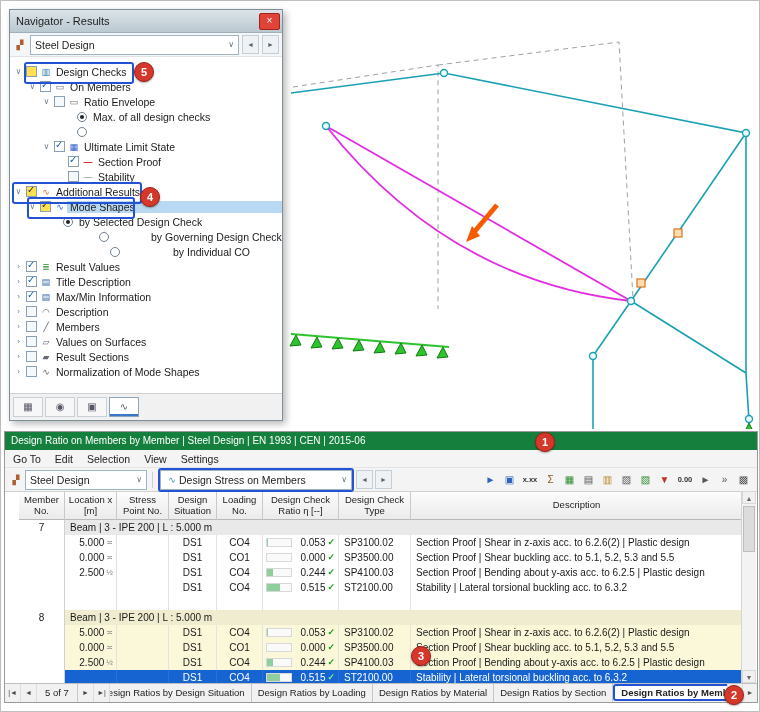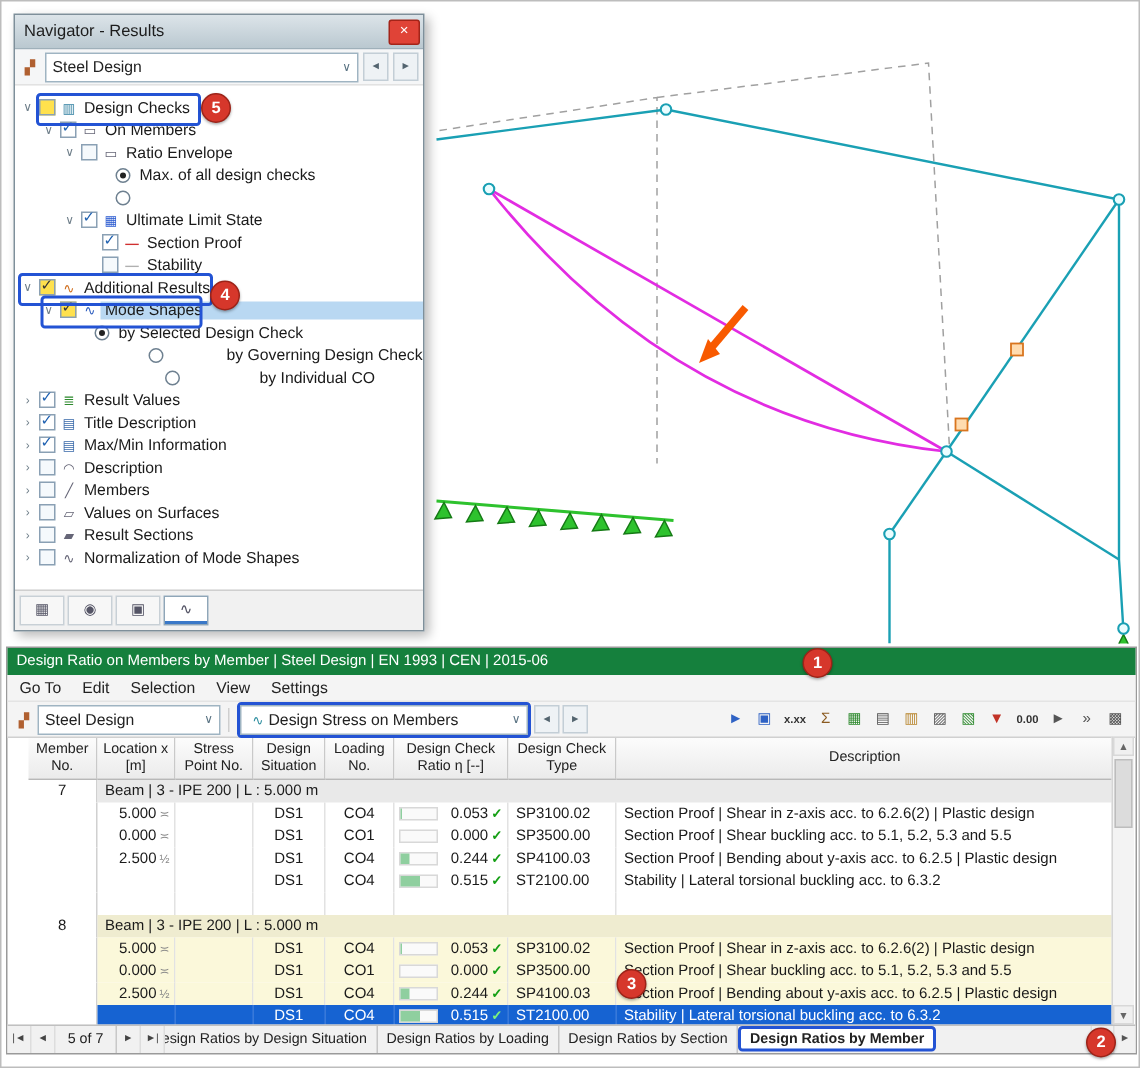--- a/index.html
+++ b/index.html
@@ -574,20 +574,21 @@
     </div>
     <div id="bottombar" data-name="table-tab-bar">
       <span class="recbtn" data-name="first-record-button">|◄</span>
       <span class="recbtn" data-name="previous-record-button">◄</span>
       <span id="recpos" data-name="record-position">5 of 7</span>
       <span class="recbtn" data-name="next-record-button">►</span>
       <span class="recbtn" data-name="last-record-button">►|</span>
       <span id="tabs" data-name="table-tabs">
           <span class="tab clip" data-name="tab-design-ratios-by-design-situation">Design Ratios by Design Situation</span>
           <span class="tab" data-name="tab-design-ratios-by-loading">Design Ratios by Loading</span>
+          <span class="tab" data-name="tab-design-ratios-by-material">Design Ratios by Material</span>
           <span class="tab" data-name="tab-design-ratios-by-section">Design Ratios by Section</span>
           <span class="tab active" data-name="tab-design-ratios-by-member">Design Ratios by Member</span>
         </span>
       <span class="tabscroll" data-name="tabs-scroll-left-icon">◄</span>
       <span class="tabscroll" data-name="tabs-scroll-right-icon">►</span>
     </div>
   </div>
 
   <div class="callout" id="callout1" data-name="callout-1">1</div>
   <div class="callout" id="callout2" data-name="callout-2">2</div>

